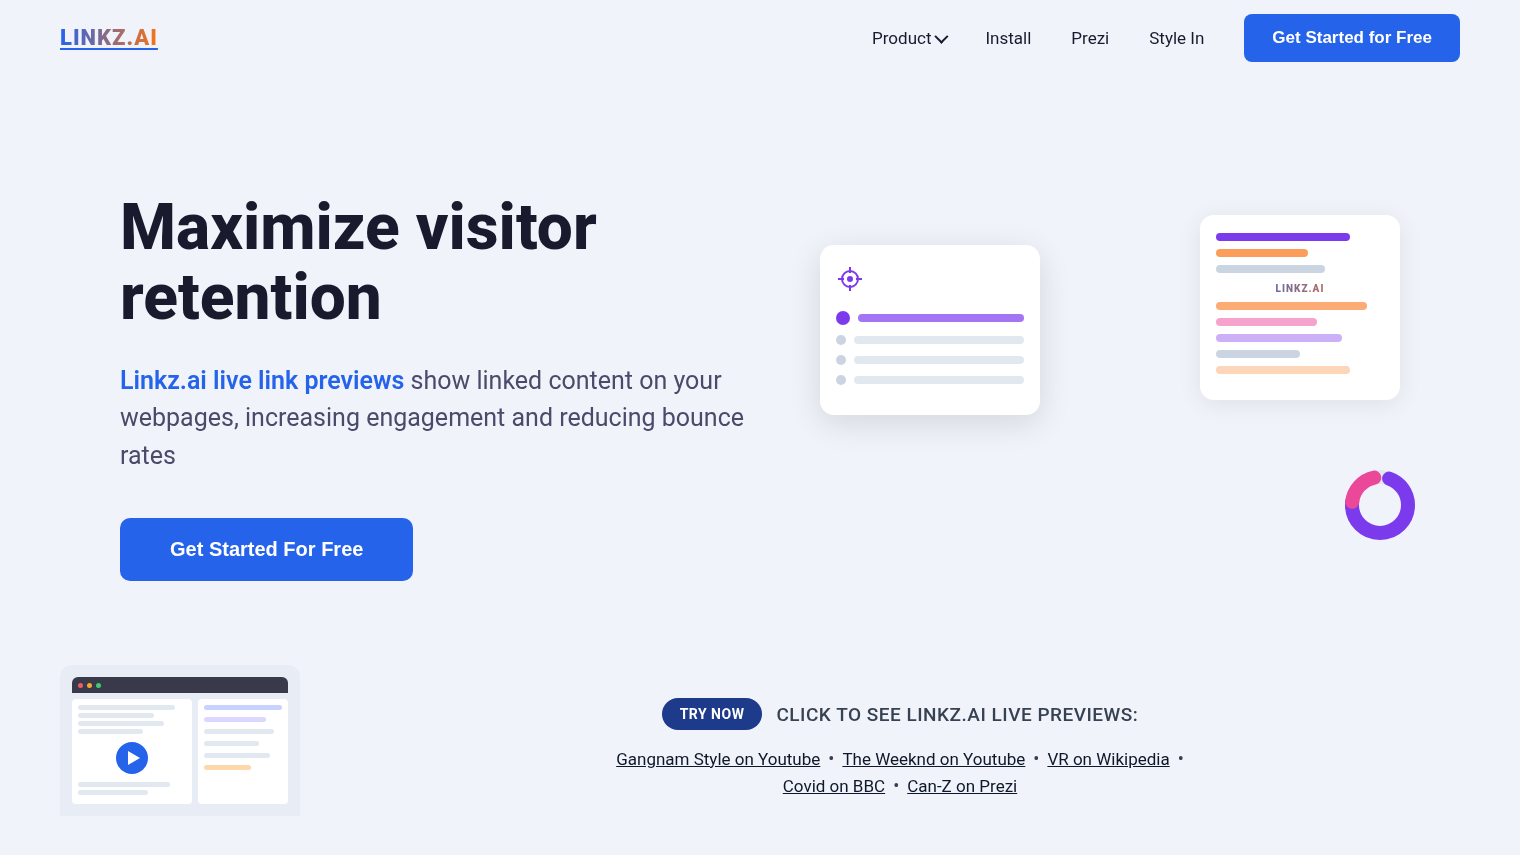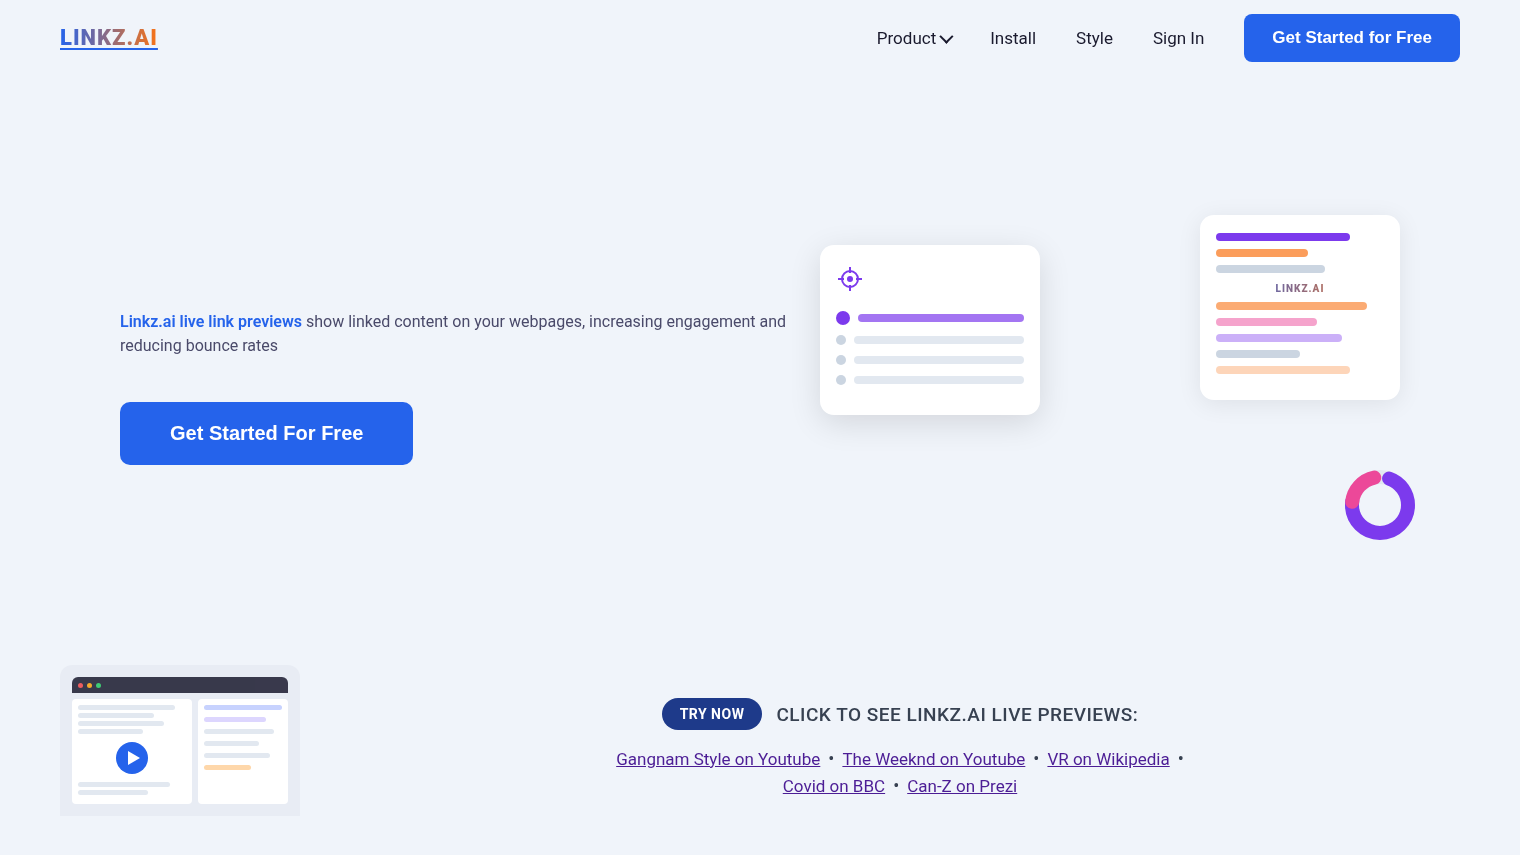--- a/index.html
+++ b/index.html
@@ -79,21 +79,21 @@
       max-width: 700px;
     }
     .hero-title {
       font-size: 64px;
       font-weight: 800;
       color: #1a1a2e;
       line-height: 1.1;
       margin-bottom: 28px;
     }
     .hero-subtitle {
-      font-size: 16px;
+      font-size: 25px;
       color: #4a4a6a;
       line-height: 1.5;
       margin-bottom: 44px;
     }
     .hero-subtitle-link {
       color: #2563eb;
       font-weight: 600;
     }
     .hero-cta-btn {
       background: #2563eb;
@@ -331,49 +331,50 @@
       letter-spacing: 0.5px;
     }
     .links-row {
       display: flex;
       align-items: center;
       gap: 8px;
       flex-wrap: wrap;
       justify-content: center;
     }
     .preview-link {
-      color: #4c1d95;
+      color: #0f172a;
       font-size: 17px;
       text-decoration: underline;
       cursor: pointer;
     }
     .bullet {
       color: #374151;
       font-size: 18px;
     }
   </style>
 </head>
 <body>
 
 <nav>
   <span class="nav-logo">LINKZ.AI</span>
   <div class="nav-links">
     <a class="nav-link">
       <span>Product</span>
       <span class="chevron-down"></span>
     </a>
     <a class="nav-link">Install</a>
-    <a class="nav-link">Style</a>
-    <a class="nav-link">Sign In</a>
+    <a class="nav-link">Prezi</a>
+    <a class="nav-link">Style In</a>
     <button class="nav-cta">Get Started for Free</button>
   </div>
 </nav>
 
 <section class="hero">
   <div class="hero-text">
+    <h1 class="hero-title">Maximize visitor retention</h1>
     <p class="hero-subtitle">
       <span class="hero-subtitle-link">Linkz.ai live link previews</span><span> show linked content on your webpages, increasing engagement and reducing bounce rates</span>
     </p>
     <button class="hero-cta-btn">Get Started For Free</button>
   </div>
 
   <div class="hero-illustration">
 
     <div class="lines-cluster">
       <div class="lc-line" style="width:120px; background:#f97316;"></div>

